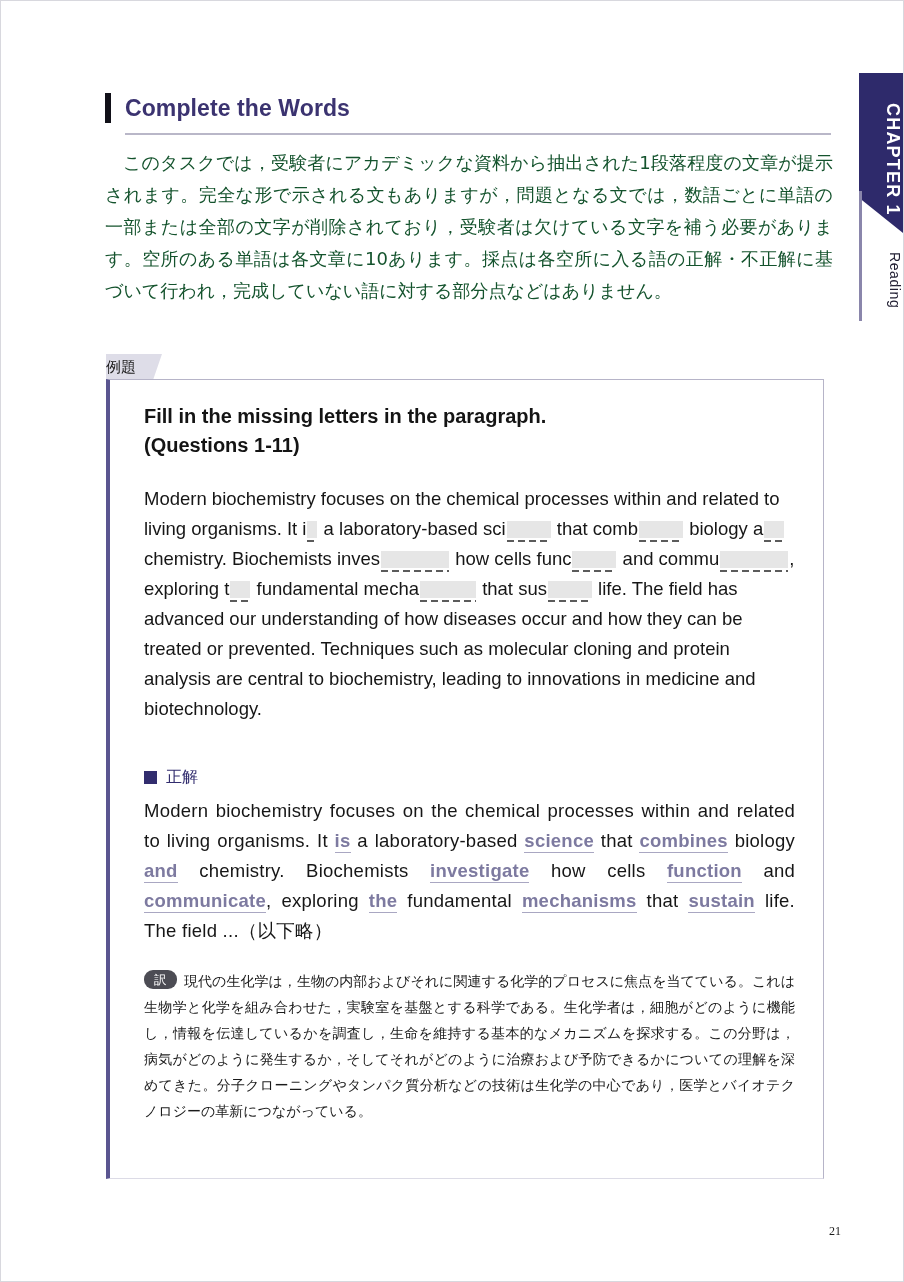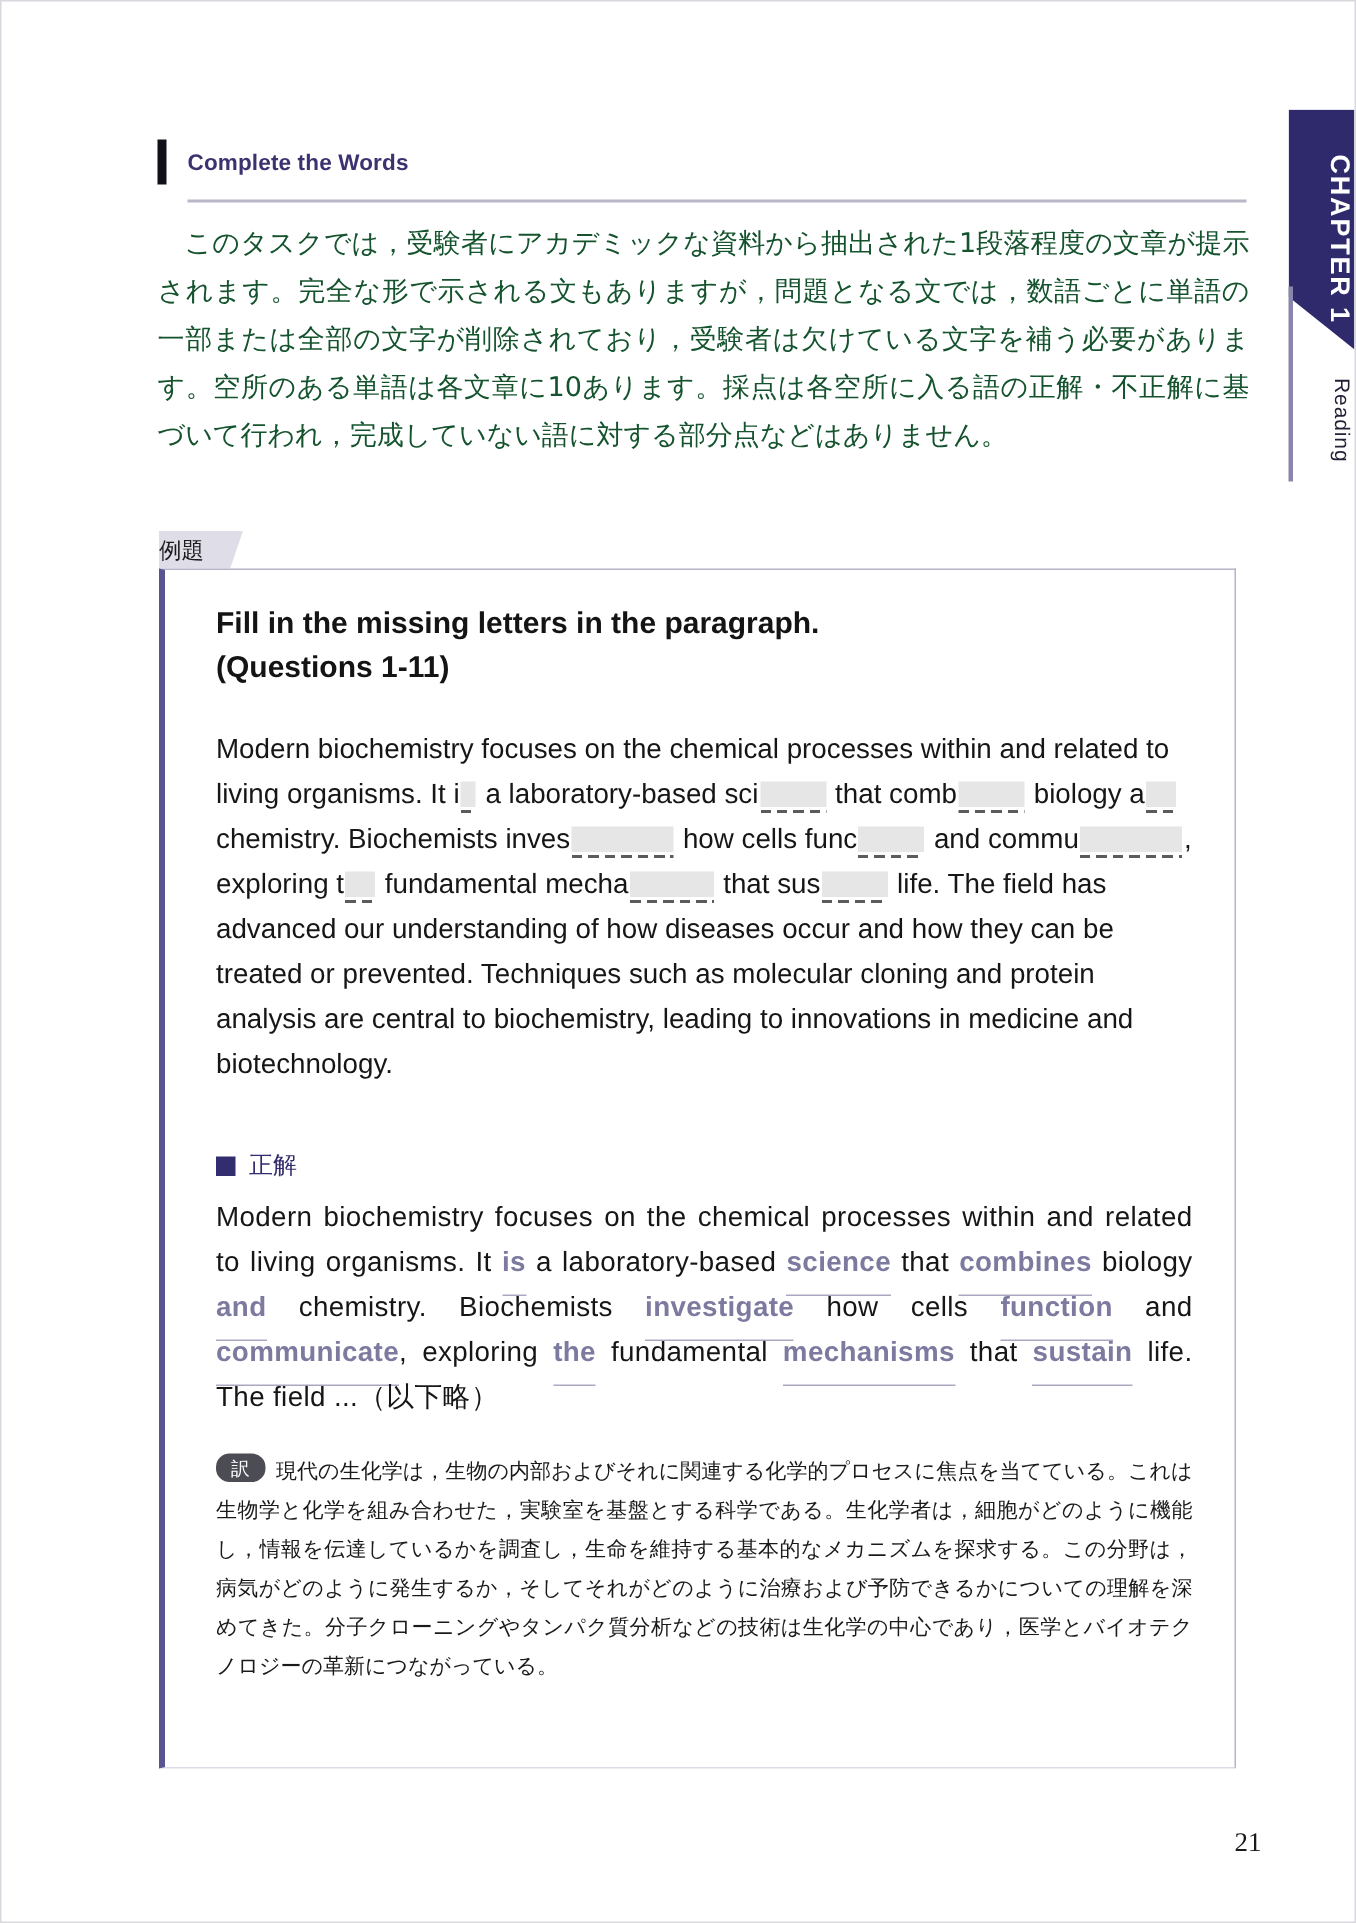--- a/index.html
+++ b/index.html
@@ -97,21 +97,21 @@
     align-items: center;
     padding-bottom: 10px;
   }
   .sec-head-bar {
     width: 6px;
     height: 30px;
     background: #111018;
     margin-right: 14px;
   }
   .sec-head-title {
-    font-size: 15px;
+    font-size: 23px;
     font-weight: bold;
     color: #3b3370;
     letter-spacing: 0.1px;
   }
   .sec-head-rule {
     height: 2px;
     background: #b9b7c8;
     margin-left: 20px;
   }
 
@@ -230,21 +230,21 @@
     font-size: 18.5px;
     line-height: 30px;
     color: #161616;
     letter-spacing: 0.25px;
     text-align: justify;
   }
   .answer .ans-word {
     font-weight: bold;
     color: #7d7aa0;
     border-bottom: 1.5px solid #a9a7c2;
-    padding-bottom: 12px;
+    padding-bottom: 1px;
   }
 
   
   .translation {
     margin-top: 22px;
     font-family: "DejaVu Sans", "Liberation Sans", sans-serif;
     font-size: 14px;
     line-height: 26px;
     color: #1a1a1a;
     text-align: justify;
@@ -260,21 +260,21 @@
     vertical-align: 2px;
     margin-right: 7px;
     letter-spacing: 0.5px;
   }
 
   
   .page-number {
     position: absolute;
     right: 62px;
     bottom: 42px;
-    font-size: 18px;
+    font-size: 12px;
     color: #1a1a1a;
     font-family: "Liberation Serif", serif;
   }
 </style>
 </head>
 <body>
 
 <div class="page">
 
   <div class="chapter-tab">

